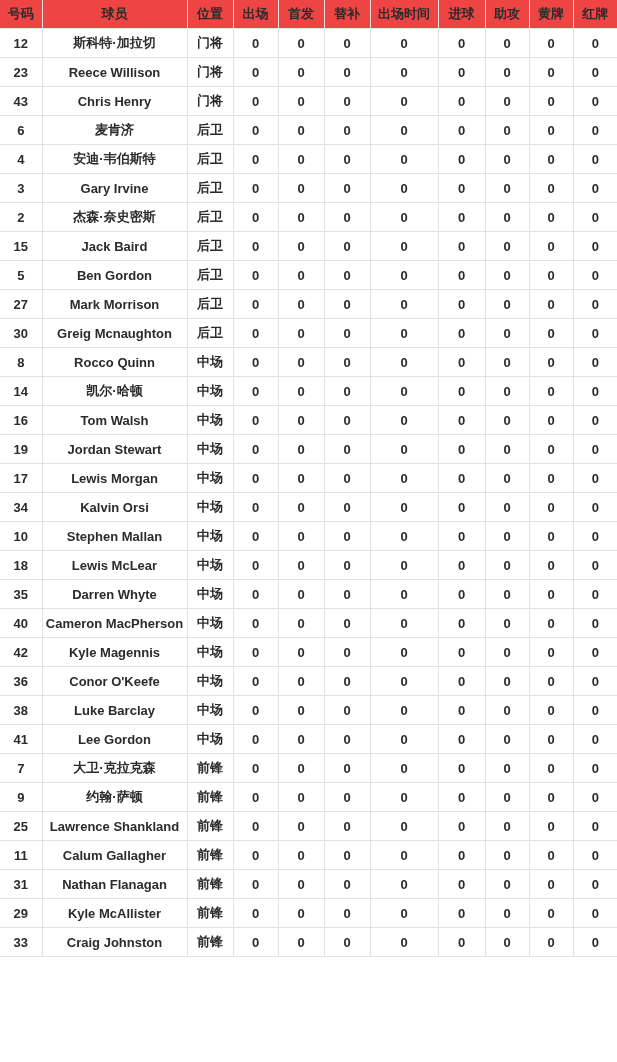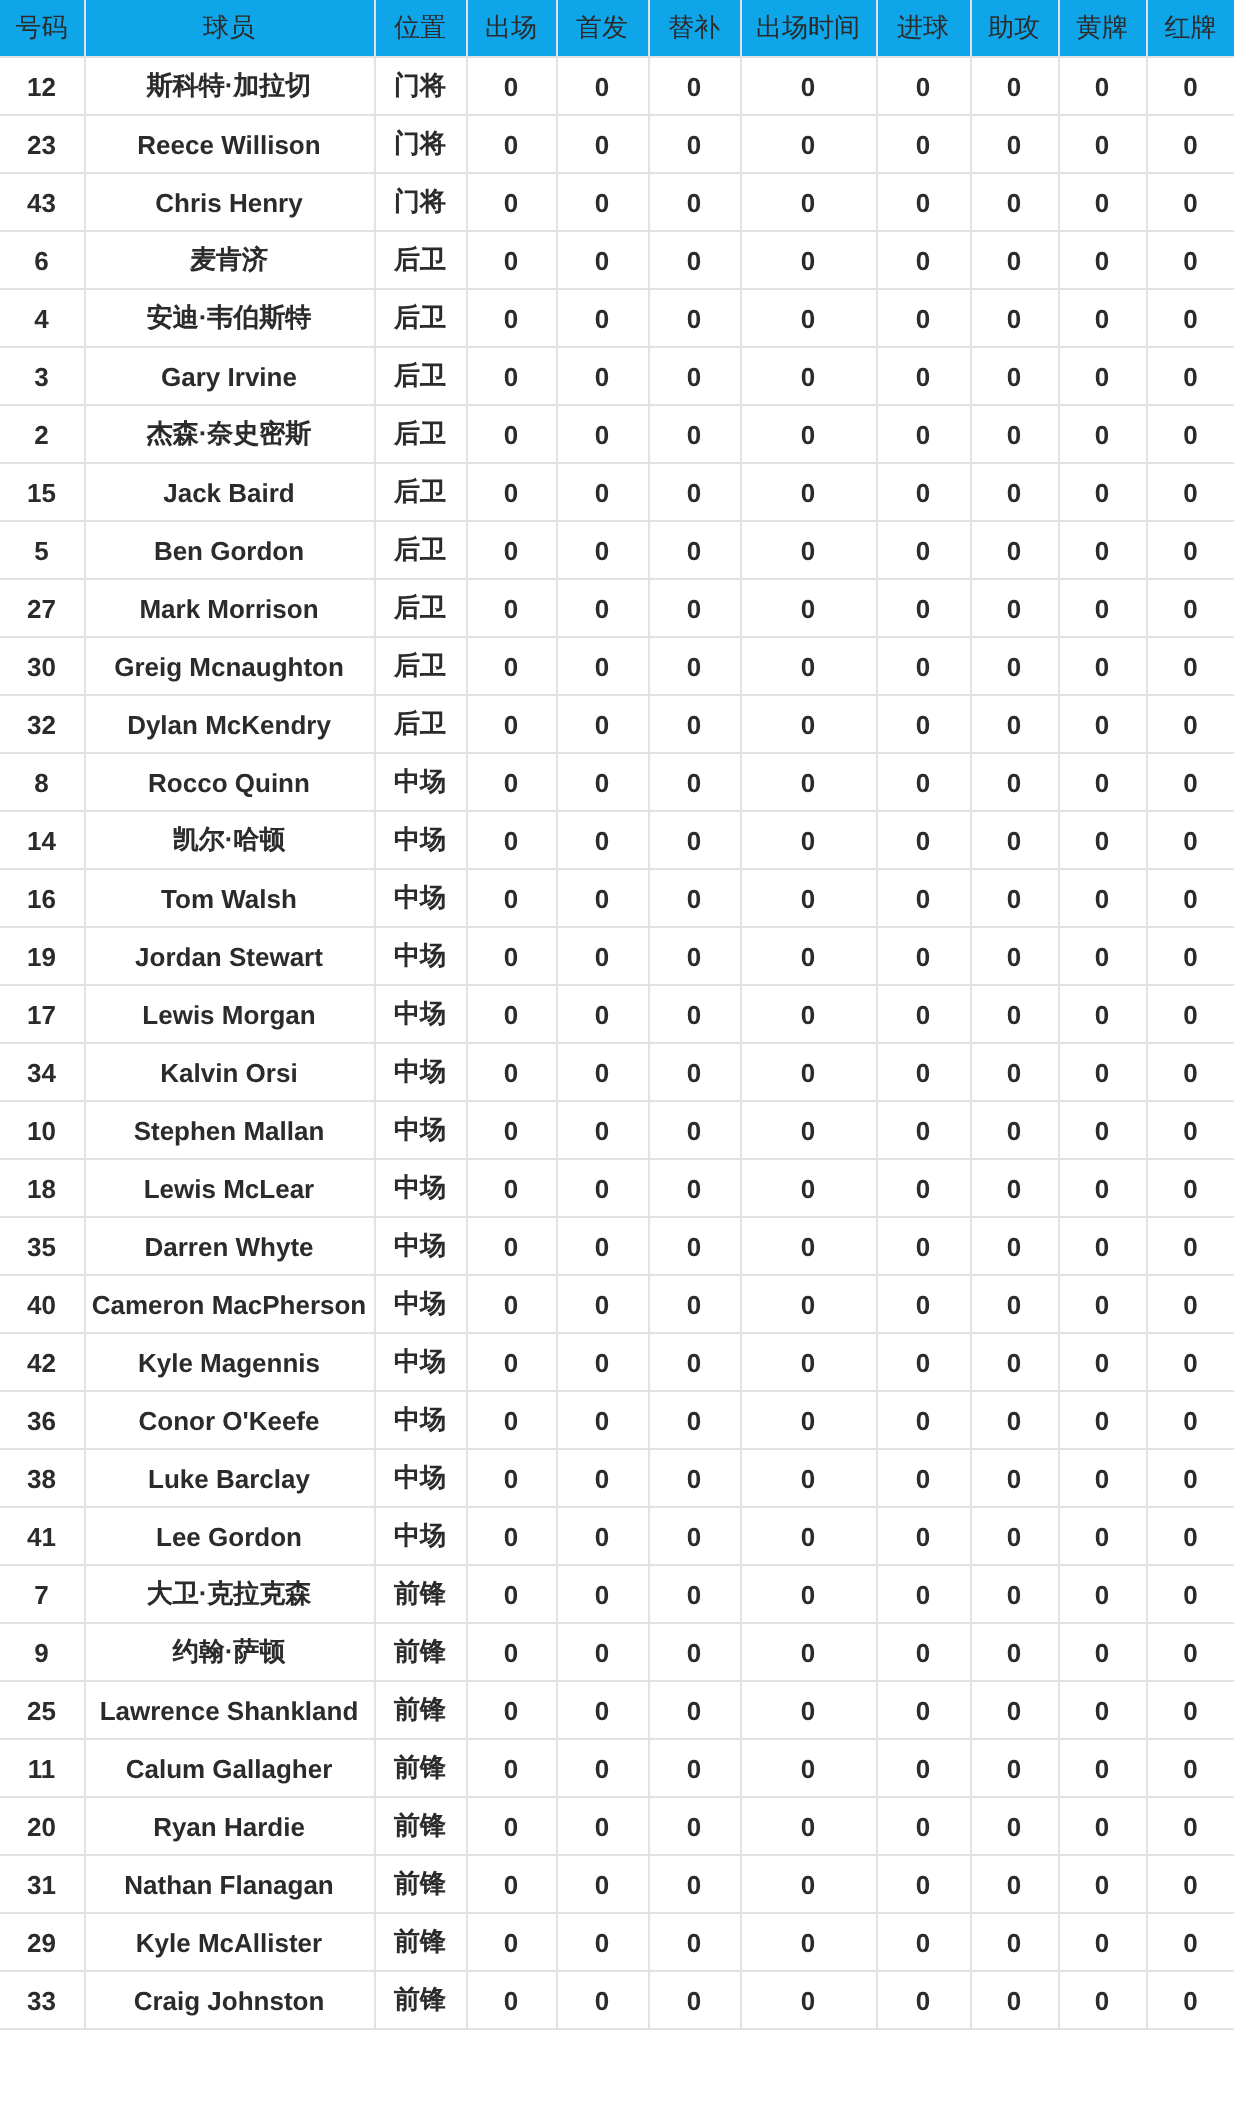--- a/index.html
+++ b/index.html
@@ -25,23 +25,23 @@
     border: 1px solid #e2e2e2;
     text-align: center;
     vertical-align: middle;
     height: 28px;
     padding: 0 2px;
     overflow: hidden;
     white-space: nowrap;
     color: #2b2b2b;
   }
   table.stats th {
-    background: #0ea5e9;
+    background: #ef4444;
     border-top: 0;
-    font-weight: normal;
+    font-weight: bold;
   }
   table.stats th:first-child,
   table.stats td:first-child { border-left: 0; }
   table.stats th:last-child,
   table.stats td:last-child { border-right: 0; margin-left: 32px; }
   table.stats tbody td { background: #ffffff; }
 </style>
 </head>
 <body>
 
@@ -213,33 +213,20 @@
           <td>0</td>
           <td>0</td>
           <td>0</td>
           <td>0</td>
           <td>0</td>
           <td>0</td>
           <td>0</td>
           <td>0</td>
         </tr>
         <tr>
-          <td>32</td>
-          <td>Dylan McKendry</td>
-          <td>后卫</td>
-          <td>0</td>
-          <td>0</td>
-          <td>0</td>
-          <td>0</td>
-          <td>0</td>
-          <td>0</td>
-          <td>0</td>
-          <td>0</td>
-        </tr>
-        <tr>
           <td>8</td>
           <td>Rocco Quinn</td>
           <td>中场</td>
           <td>0</td>
           <td>0</td>
           <td>0</td>
           <td>0</td>
           <td>0</td>
           <td>0</td>
           <td>0</td>
@@ -449,33 +436,20 @@
           <td>0</td>
           <td>0</td>
           <td>0</td>
           <td>0</td>
           <td>0</td>
           <td>0</td>
         </tr>
         <tr>
           <td>11</td>
           <td>Calum Gallagher</td>
-          <td>前锋</td>
-          <td>0</td>
-          <td>0</td>
-          <td>0</td>
-          <td>0</td>
-          <td>0</td>
-          <td>0</td>
-          <td>0</td>
-          <td>0</td>
-        </tr>
-        <tr>
-          <td>20</td>
-          <td>Ryan Hardie</td>
           <td>前锋</td>
           <td>0</td>
           <td>0</td>
           <td>0</td>
           <td>0</td>
           <td>0</td>
           <td>0</td>
           <td>0</td>
           <td>0</td>
         </tr>

